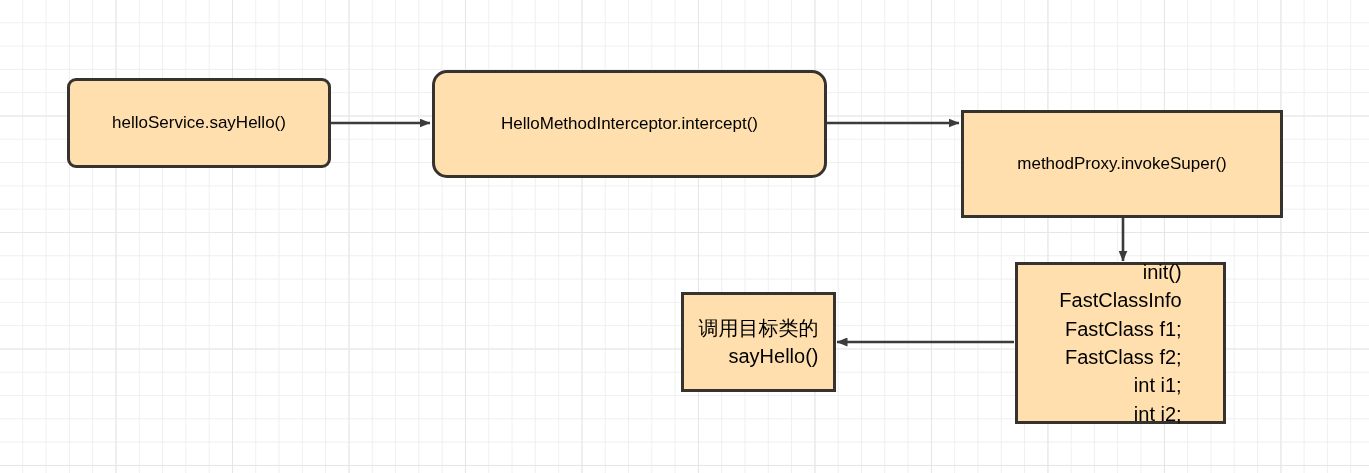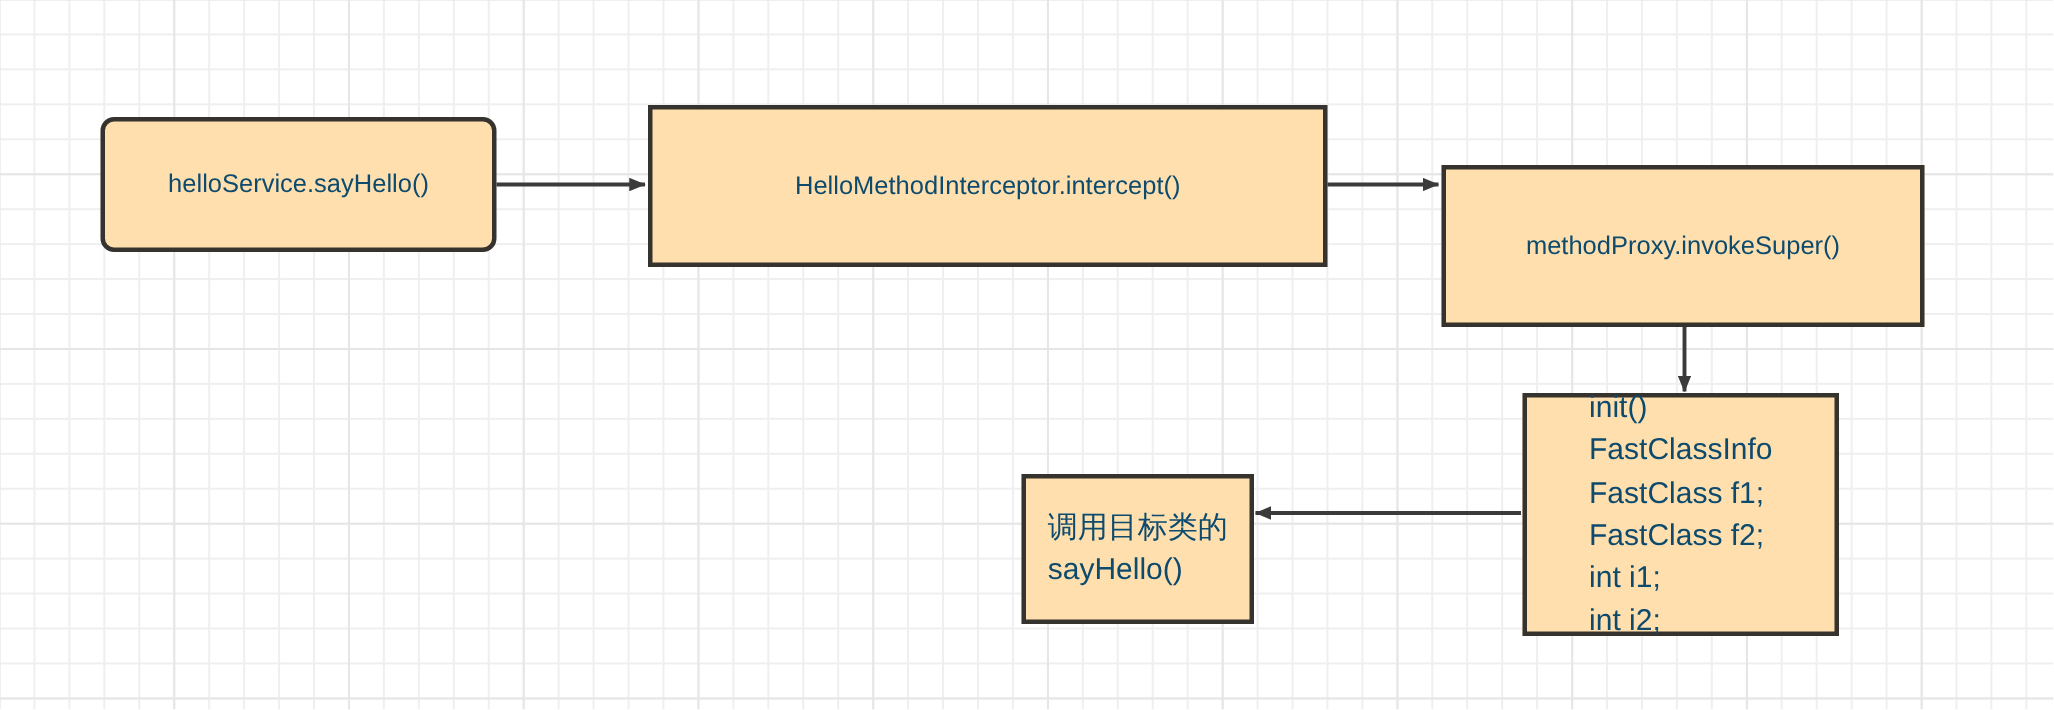--- a/index.html
+++ b/index.html
@@ -31,22 +31,22 @@
     pointer-events: none;
   }
   .node {
     position: absolute;
     box-sizing: border-box;
     background: #FFDFAD;
     border: 3px solid #36332E;
     display: flex;
     align-items: center;
     justify-content: center;
-    text-align: left;
-    color: #0c4a6e;
+    text-align: right;
+    color: #000000;
     font-size: 17px;
     line-height: 1.32;
     white-space: pre-line;
     z-index: 2;
   }
   .node.rounded { border-radius: 9px; }
   .node.multiline { font-size: 20px; line-height: 1.42; }
   svg.edges {
     position: absolute;
     left: 0;
@@ -75,27 +75,27 @@
 
     <line x1="827" y1="123" x2="959" y2="123" stroke="#3b3b3b" stroke-width="2.6" marker-end="url(#arrowhead)"></line>
 
     <line x1="1123" y1="178" x2="1123" y2="261" stroke="#3b3b3b" stroke-width="2.6" marker-end="url(#arrowhead)"></line>
 
     <line x1="1014" y1="342" x2="837" y2="342" stroke="#3b3b3b" stroke-width="2.6" marker-end="url(#arrowhead)"></line>
   </svg>
 
   <div class="node rounded" style="left:67px; top:78px; width:264px; height:90px;">helloService.sayHello()</div>
 
-  <div class="node" style="left:432px; top:70px; width:453px; height:108px;">HelloMethodInterceptor.intercept()</div>
+  <div class="node" style="left:432px; top:70px; width:395px; height:108px;border-radius:15px;">HelloMethodInterceptor.intercept()</div>
 
   <div class="node" style="left:961px; top:70px; width:322px; height:108px;margin-top:40px;">methodProxy.invokeSuper()</div>
 
   <div class="node multiline" style="left:1015px; top:262px; width:211px; height:162px;">init()
 FastClassInfo
 FastClass f1;
 FastClass f2;
 int i1;
 int i2;</div>
 
-  <div class="node multiline" style="left:681px; top:292px; width:155px; height:100px;margin-top:24px;">调用目标类的
+  <div class="node multiline" style="left:681px; top:292px; width:155px; height:100px;">调用目标类的
 sayHello()</div>
 
 </div>
 
 </body></html>

